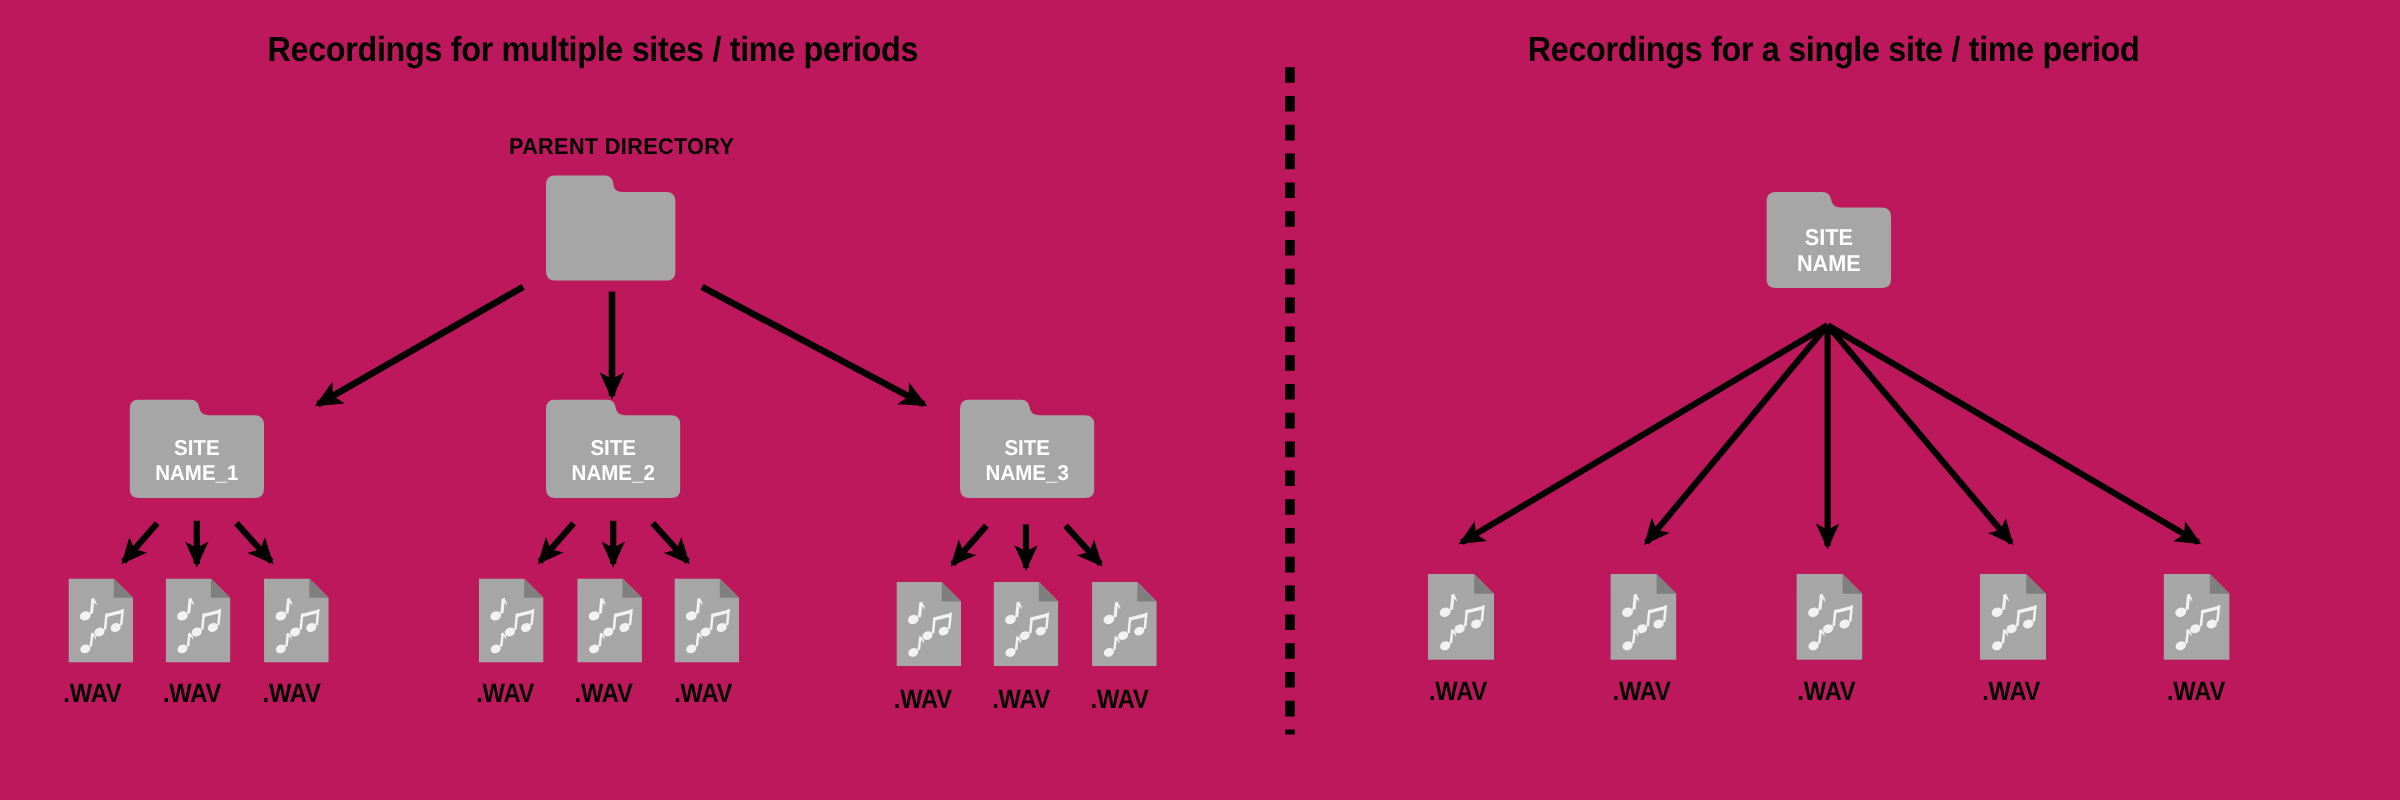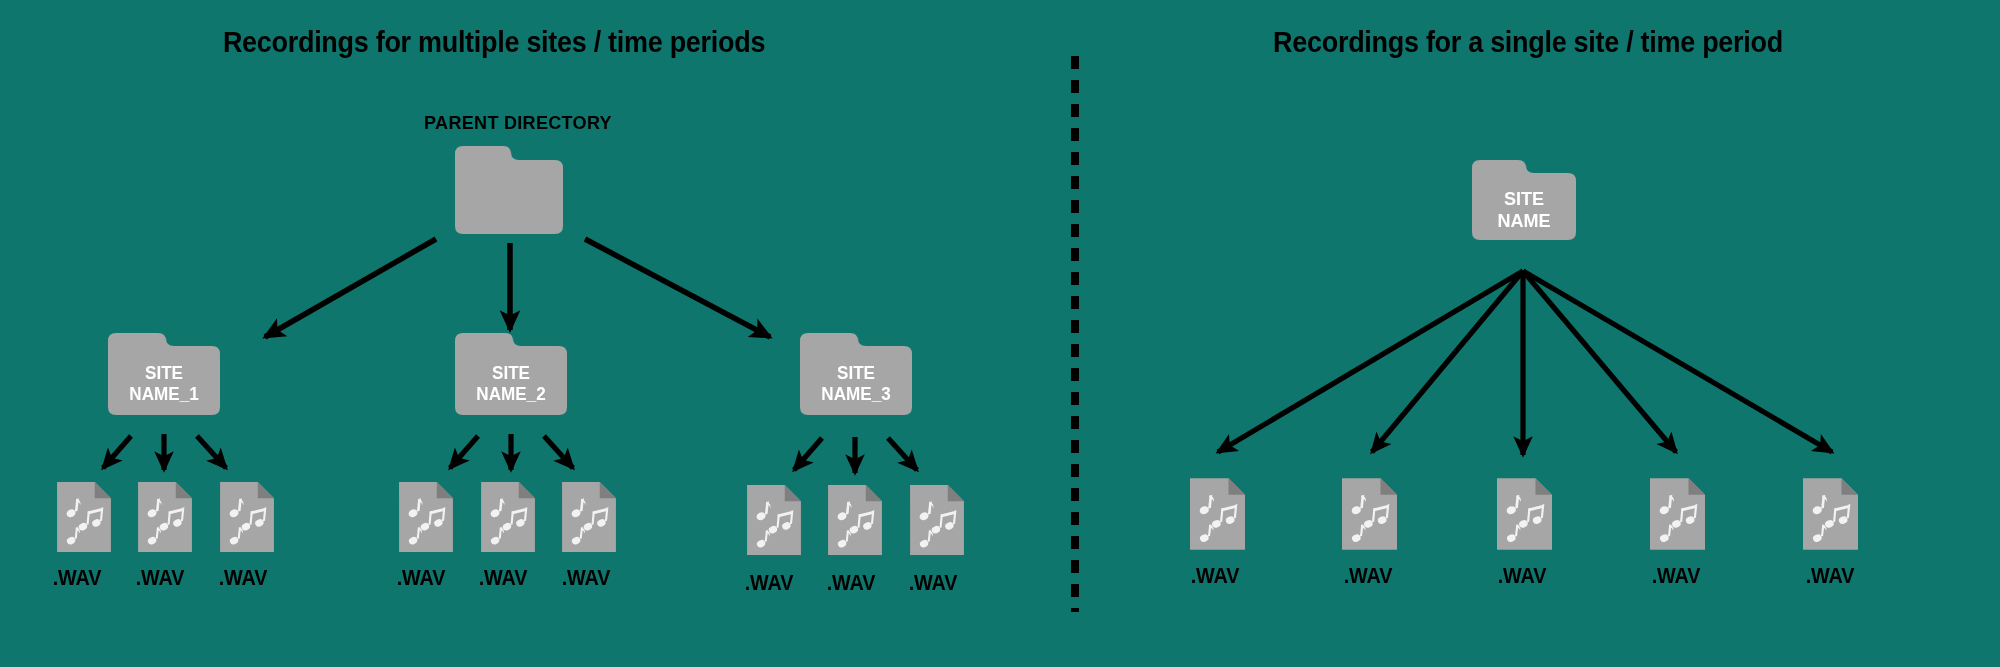--- a/index.html
+++ b/index.html
@@ -8,21 +8,21 @@
     padding: 0;
     background: #ffffff;
   }
   body {
     font-family: "Liberation Sans", "DejaVu Sans", sans-serif;
   }
   #canvas {
     position: relative;
     width: 2000px;
     height: 667px;
-    background: #0f766e;
+    background: #be185d;
     overflow: hidden;
   }
   #vector-layer {
     position: absolute;
     left: 0;
     top: 0;
     width: 2000px;
     height: 667px;
     pointer-events: none;
   }

